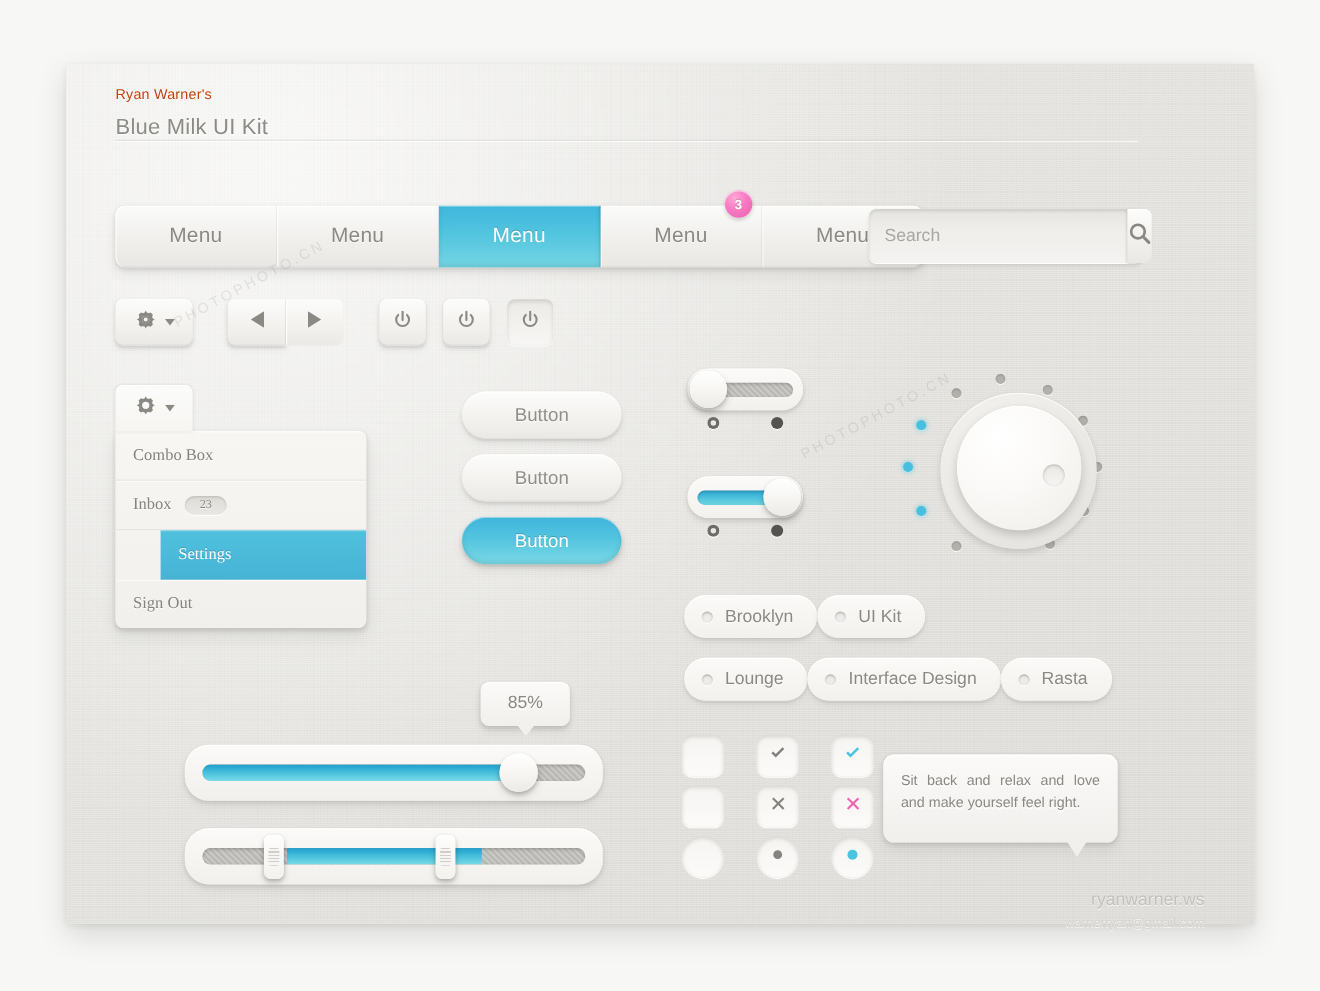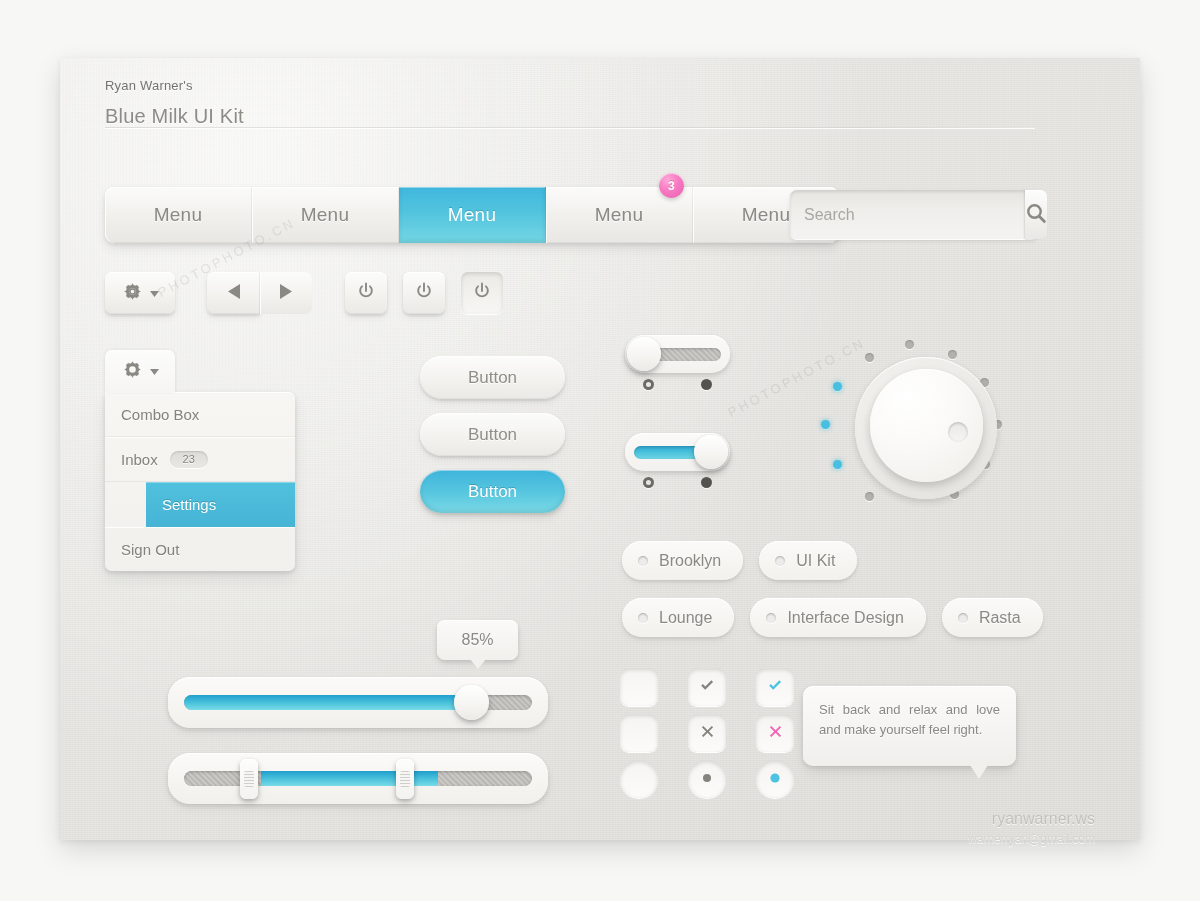--- a/index.html
+++ b/index.html
@@ -22,21 +22,21 @@
   .canvas::after{
     content:"";position:absolute;inset:0;pointer-events:none;opacity:.5;
     background-image:
       repeating-linear-gradient(0deg, rgba(255,255,255,.28) 0 1px, rgba(0,0,0,0) 1px 2px),
       repeating-linear-gradient(90deg, rgba(0,0,0,.022) 0 1px, rgba(0,0,0,0) 1px 3px);
   }
 
   
   .hdr{position:absolute;left:105px;top:78px;}
   .hdr-eyebrow{
-    font-size:13px;color:#737373;letter-spacing:.2px;
+    font-size:13px;color:#c2410c;letter-spacing:.2px;
     text-shadow:0 1px 0 rgba(255,255,255,.85);
   }
   .hdr-title{
     font-size:20px;color:#8d8b86;margin-top:12px;letter-spacing:.2px;
     text-shadow:0 1px 0 rgba(255,255,255,.9);
   }
   .hdr-rule{
     position:absolute;left:105px;top:127px;width:930px;height:1px;
     background:linear-gradient(90deg,rgba(0,0,0,.10),rgba(0,0,0,.07) 80%,rgba(0,0,0,0));
     box-shadow:0 1px 0 rgba(255,255,255,.85);
@@ -119,21 +119,21 @@
     display:flex;align-items:center;justify-content:center;gap:7px;cursor:pointer;
   }
   .segbtns{position:absolute;left:207px;top:272px;display:flex;border-radius:7px;height:42px;}
   .seg{width:52px;display:flex;align-items:center;justify-content:center;cursor:pointer;}
   .seg:first-child{border-radius:7px 0 0 7px;border-right:1px solid rgba(0,0,0,.07);}
   .seg:last-child{border-radius:0 7px 7px 0;box-shadow:1px 0 0 rgba(255,255,255,.9) inset;}
   .pwrrow{position:absolute;left:345px;top:272px;display:flex;gap:16px;}
   .pwr{width:42px;height:42px;border-radius:7px;display:flex;align-items:center;justify-content:center;cursor:pointer;}
 
   
-  .combo{position:absolute;left:105px;top:350px;width:190px;}
+  .combo{position:absolute;left:105px;top:350px;width:228px;font-family:Liberation Serif, serif;}
   .combo-head{
     width:70px;height:42px;border-radius:7px 7px 0 0;
     display:flex;align-items:center;justify-content:center;gap:7px;cursor:pointer;
     background:linear-gradient(180deg,#fcfcfb 0%,#f6f5f2 100%);
     box-shadow:0 1px 0 rgba(255,255,255,.95) inset, -1px 0 3px rgba(0,0,0,.06), 1px 0 3px rgba(0,0,0,.06);
     position:relative;z-index:2;
   }
   .combo-list{
     border-radius:0 7px 7px 7px;overflow:hidden;
     background:linear-gradient(180deg,#f7f6f3 0%,#f1f0ec 100%);
@@ -222,21 +222,21 @@
   .dial-mark{
     position:absolute;left:78px;top:53px;width:20px;height:20px;border-radius:50%;
     background:linear-gradient(180deg,#e9e8e4 0%,#f6f5f3 100%);
     box-shadow:0 1px 3px rgba(0,0,0,.22) inset;
   }
   .dial-dot{position:absolute;width:9px;height:9px;border-radius:50%;}
   .dial-dot.off{background:#b3b1ac;box-shadow:0 1px 0 rgba(255,255,255,.85), 0 1px 2px rgba(0,0,0,.18) inset;}
   .dial-dot.on{background:#49bfe0;box-shadow:0 0 5px rgba(73,191,224,.85), 0 1px 0 rgba(255,255,255,.6);}
 
   
-  .tagrow{position:absolute;display:flex;gap:16px;}
+  .tagrow{position:absolute;display:flex;gap:0;}
   .tag{
     height:39px;border-radius:20px;padding:0 22px 0 16px;
     display:flex;align-items:center;gap:11px;cursor:pointer;
     font-size:16px;color:#8b8984;text-shadow:0 1px 0 rgba(255,255,255,.95);
     background:linear-gradient(180deg,#fbfaf8 0%,#f2f1ed 100%);
     box-shadow:0 1px 0 rgba(255,255,255,.95) inset, 0 2px 3px rgba(0,0,0,.09), 0 4px 8px rgba(0,0,0,.04);
   }
   .tag-dot{
     width:10px;height:10px;border-radius:50%;
     background:#edecea;box-shadow:0 1px 2px rgba(0,0,0,.28) inset, 0 1px 0 rgba(255,255,255,.9);

